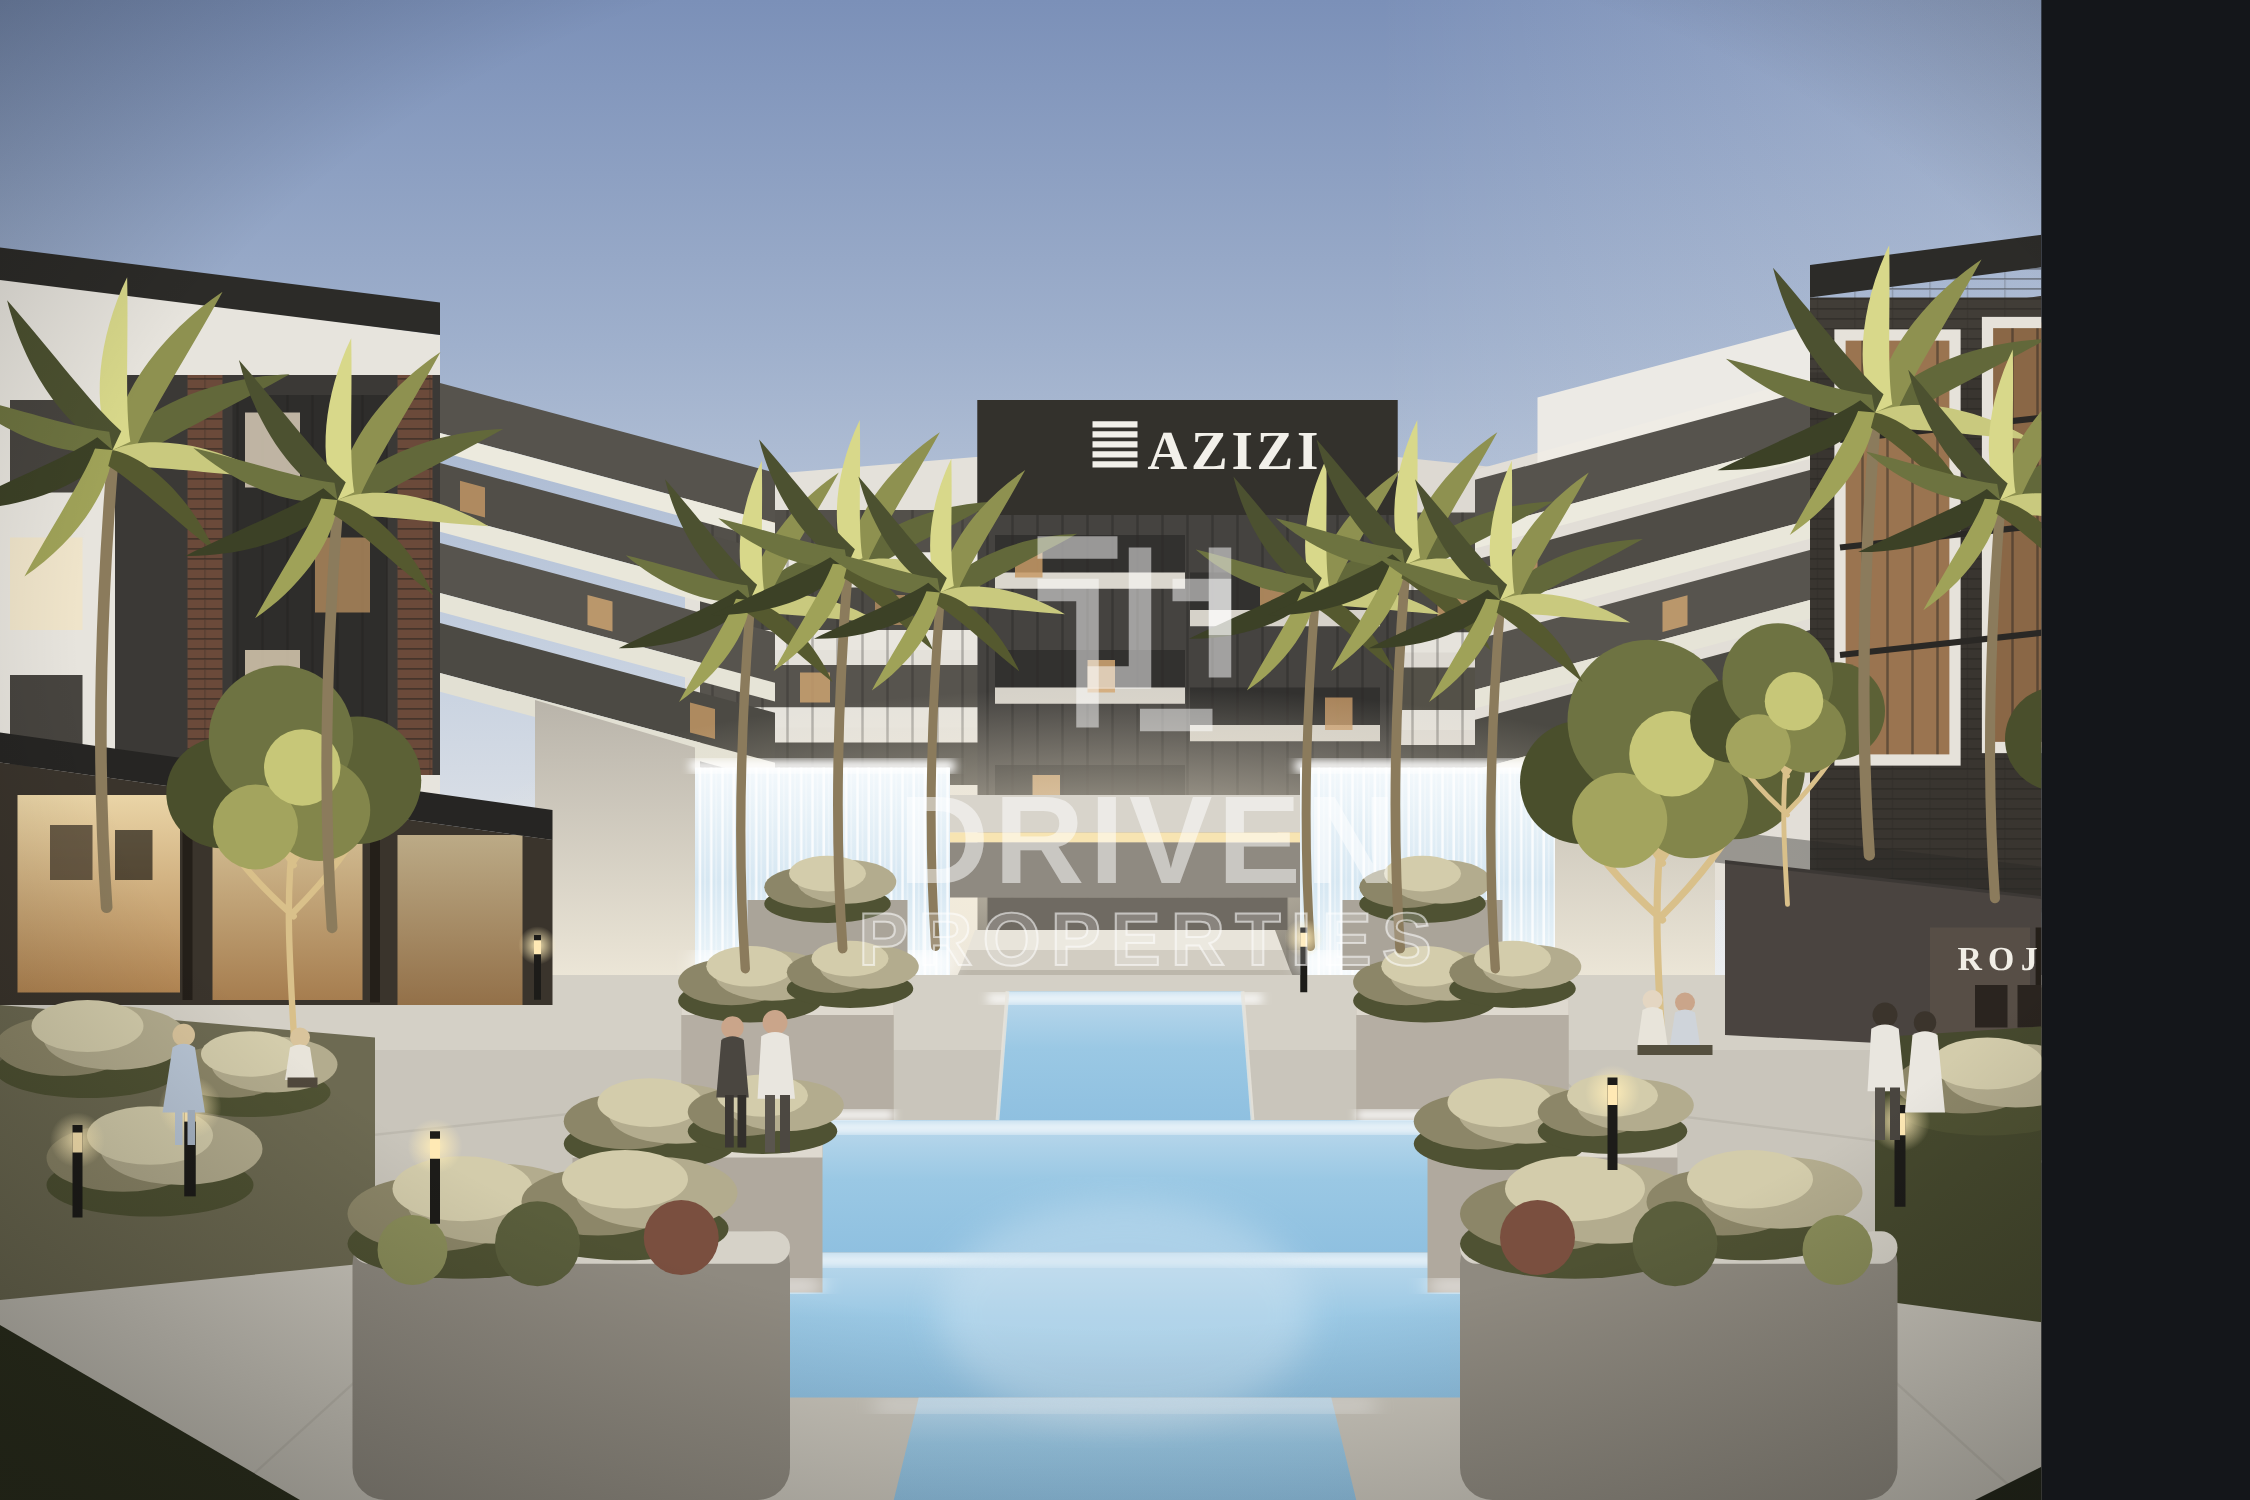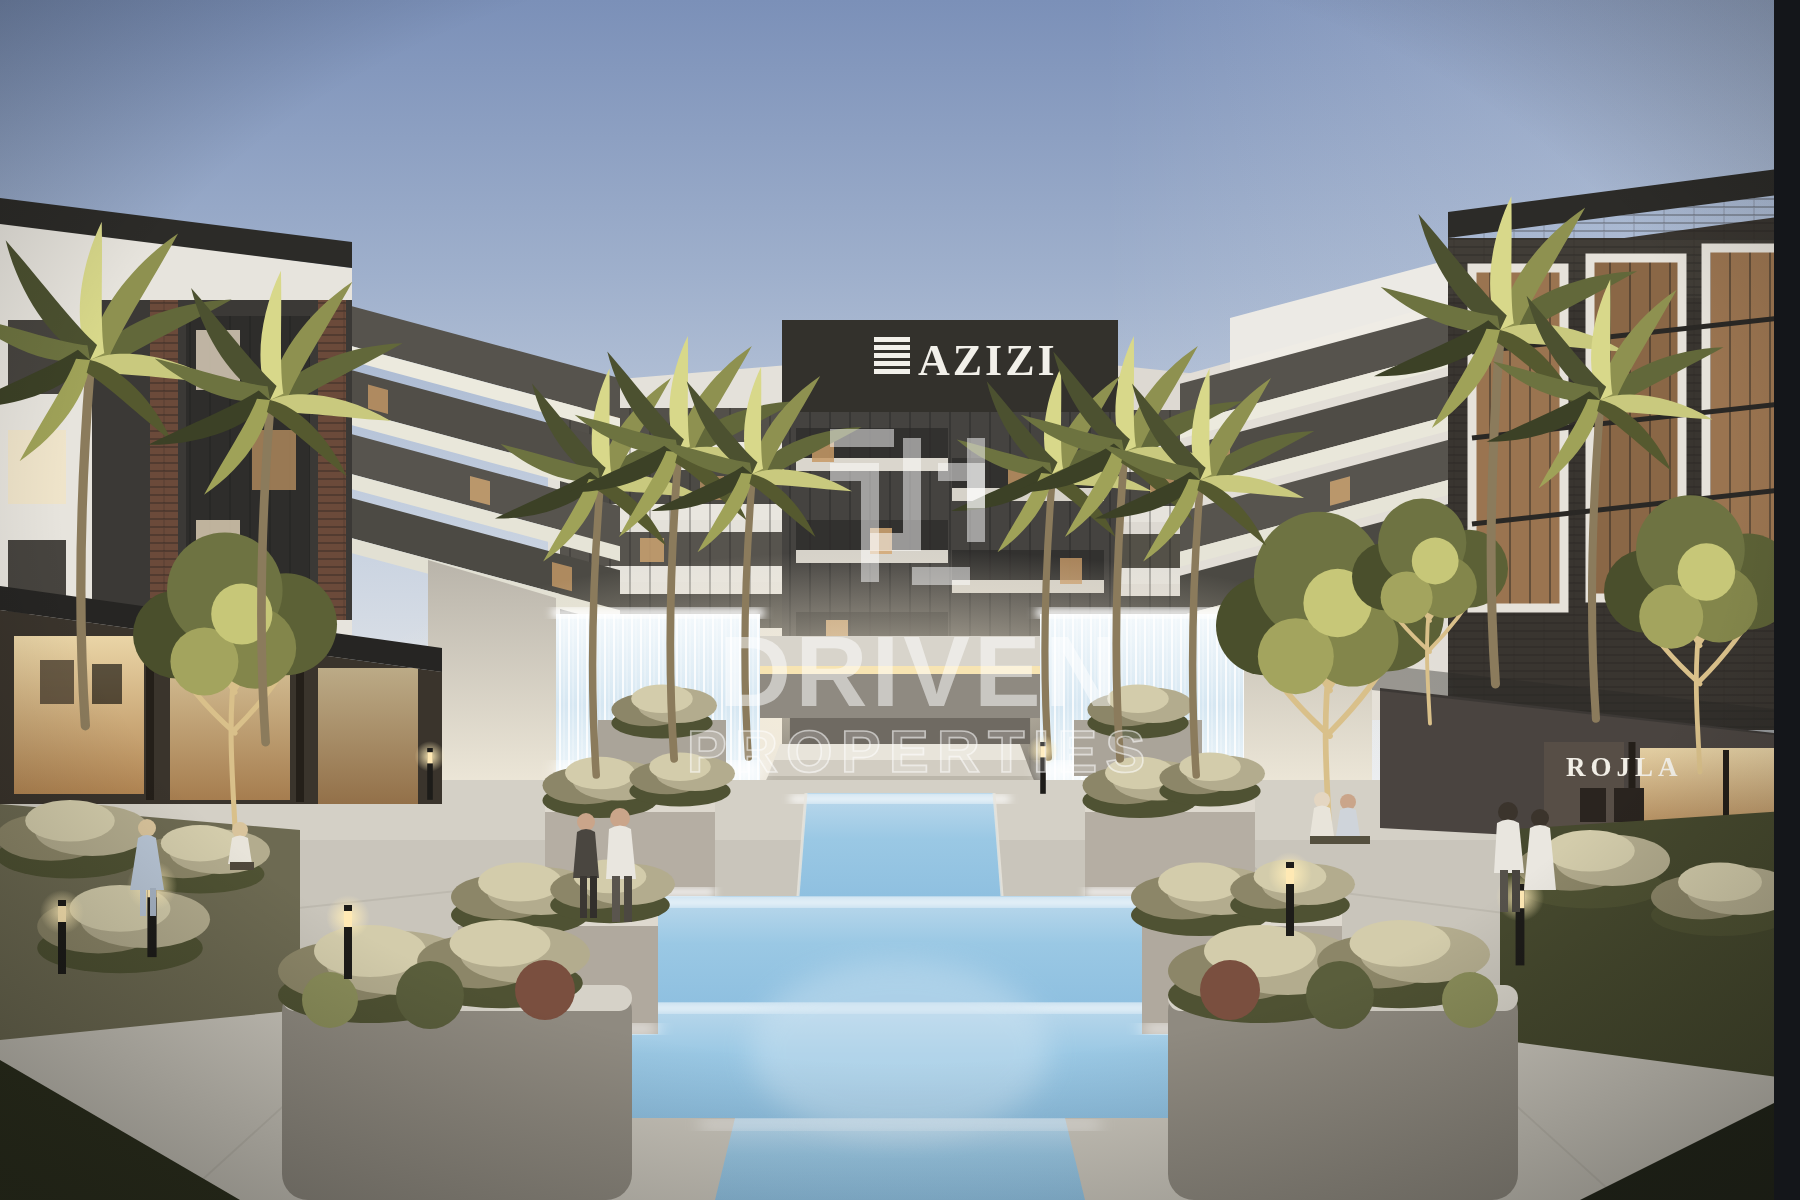--- a/index.html
+++ b/index.html
@@ -1,16 +1,16 @@
 <!DOCTYPE html>
 <html style="--sky-top: #7b90b8; --sky-mid: #aebfd6; --sky-horizon: #e9ebec; --facade-white: #e8e5df; --facade-dark: #3a3834; --brick: #6b4a3a; --pool-water: #9ac8e4; --pool-deep: #7fb6da; --foliage-dark: #4a4f2c; --foliage-mid: #7a7d46; --foliage-lit: #d6d784; --warm-light: #e8c48c; --paving: #c9c5bb; --concrete: #b5aea3;"><head>
 <meta charset="utf-8">
 <style>
   html,body{margin:0;padding:0;background:#14161a;}
-  .stage{position:relative;width:1774px;height:1200px;overflow:hidden;
+  .stage{position:relative;width:1633px;height:1200px;overflow:hidden;
          font-family:"Liberation Sans",sans-serif;}
   .stage svg{position:absolute;inset:0;display:block;}
   .trunk{fill:none;stroke:#8b7b5c;stroke-width:6;stroke-linecap:round;}
   .tbark{fill:none;stroke:#d9c08a;stroke-width:3;stroke-linecap:round;}
   .sign-serif{font-family:"Liberation Serif",serif;font-weight:700;}
   .wm-bold{font-family:"Liberation Sans",sans-serif;font-weight:700;}
   .joint{stroke:#b5b1a6;stroke-width:2;opacity:.55;}
 </style>
 </head>
 <body>

